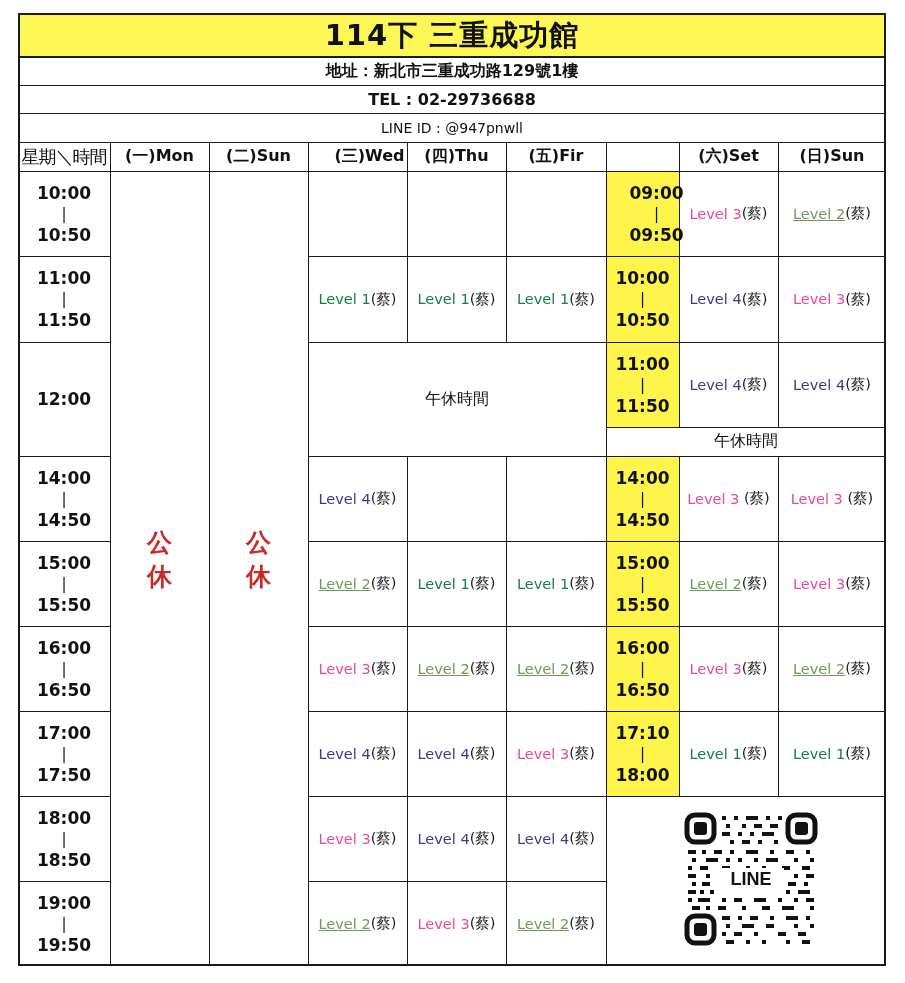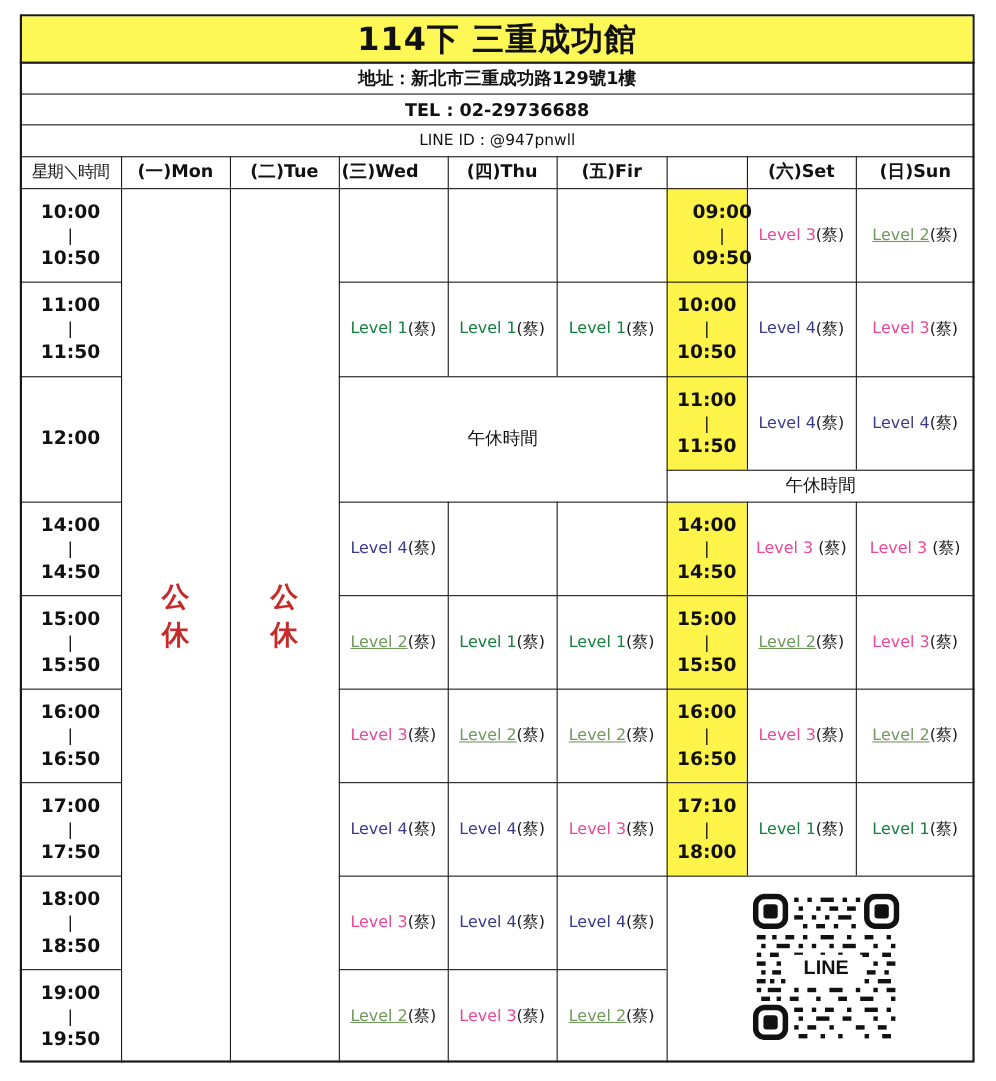--- a/index.html
+++ b/index.html
@@ -8,21 +8,21 @@
   .frame { position:absolute; left:18px; top:13px; width:868px; height:953px;
            border:2px solid #1a1a1a; box-sizing:border-box; }
   .abs { position:absolute; box-sizing:border-box; display:flex; align-items:center;
          justify-content:center; text-align:center; }
   .hline { position:absolute; height:0; border-top:1.5px solid #1a1a1a; }
   .vline { position:absolute; width:0; border-left:1.5px solid #1a1a1a; }
   .title { font-size:29px; font-weight:bold; background:#fdf855; letter-spacing:1px;}
   .info { font-size:16px; font-weight:bold; }
   .info.light { font-weight:normal; font-size:14px; }
   .hdr { font-size:16px; font-weight:bold; }
-  .hdr.first { font-size:15px; font-weight:normal; letter-spacing:-1px;text-align:right;}
+  .hdr.first { font-size:18px; font-weight:normal; letter-spacing:-1px;text-align:right;}
   .time { font-size:17px; font-weight:bold; flex-direction:column; line-height:24px; }
   .time .bar { font-weight:normal; font-size:15px; line-height:18px;}
   .yellow { background:#fff44a; }
   .cls { font-size:14.5px; white-space:nowrap; }
   .cls .teacher { color:#1a1a1a; }
   .l1 { color:#15803d; }
   .l2 { color:#6f9a5c;text-decoration:underline; }
   .l3 { color:#ec4899; }
   .l4 { color:#3a3a8c; }
   .off { color:#c82a2a; font-size:25px; font-weight:bold; flex-direction:column; line-height:34px; }
@@ -74,22 +74,22 @@
 <div class="vline" style="left:506px;top:142px;height:200px;"></div>
 <div class="vline" style="left:506px;top:456px;height:510px;"></div>
 <div class="vline" style="left:606px;top:142px;height:824px;"></div>
 <div class="vline" style="left:679px;top:142px;height:285px;"></div>
 <div class="vline" style="left:679px;top:456px;height:340px;"></div>
 <div class="vline" style="left:778px;top:142px;height:285px;"></div>
 <div class="vline" style="left:778px;top:456px;height:340px;"></div>
 
 <div class="abs hdr first" style="left:18px;top:142px;width:92px;height:29px;">星期＼時間</div>
 <div class="abs hdr" style="left:110px;top:142px;width:99px;height:29px;">(一)Mon</div>
-<div class="abs hdr" style="left:209px;top:142px;width:99px;height:29px;">(二)Tue</div>
-<div class="abs hdr" style="left:296px;top:142px;width:99px;height:29px;">(三)Wed</div>
+<div class="abs hdr" style="left:209px;top:142px;width:99px;height:29px;">(二)Sun</div>
+<div class="abs hdr" style="left:320px;top:142px;width:99px;height:29px;">(三)Wed</div>
 <div class="abs hdr" style="left:407px;top:142px;width:99px;height:29px;">(四)Thu</div>
 <div class="abs hdr" style="left:506px;top:142px;width:100px;height:29px;">(五)Fir</div>
 <div class="abs hdr" style="left:606px;top:142px;width:73px;height:29px;"></div>
 <div class="abs hdr" style="left:679px;top:142px;width:99px;height:29px;">(六)Set</div>
 <div class="abs hdr" style="left:778px;top:142px;width:108px;height:29px;">(日)Sun</div>
 
 <div class="abs time" style="left:18px;top:171px;width:92px;height:85px;">
     <span>10:00</span>
     <span class="bar">|</span>
     <span>10:50</span>

